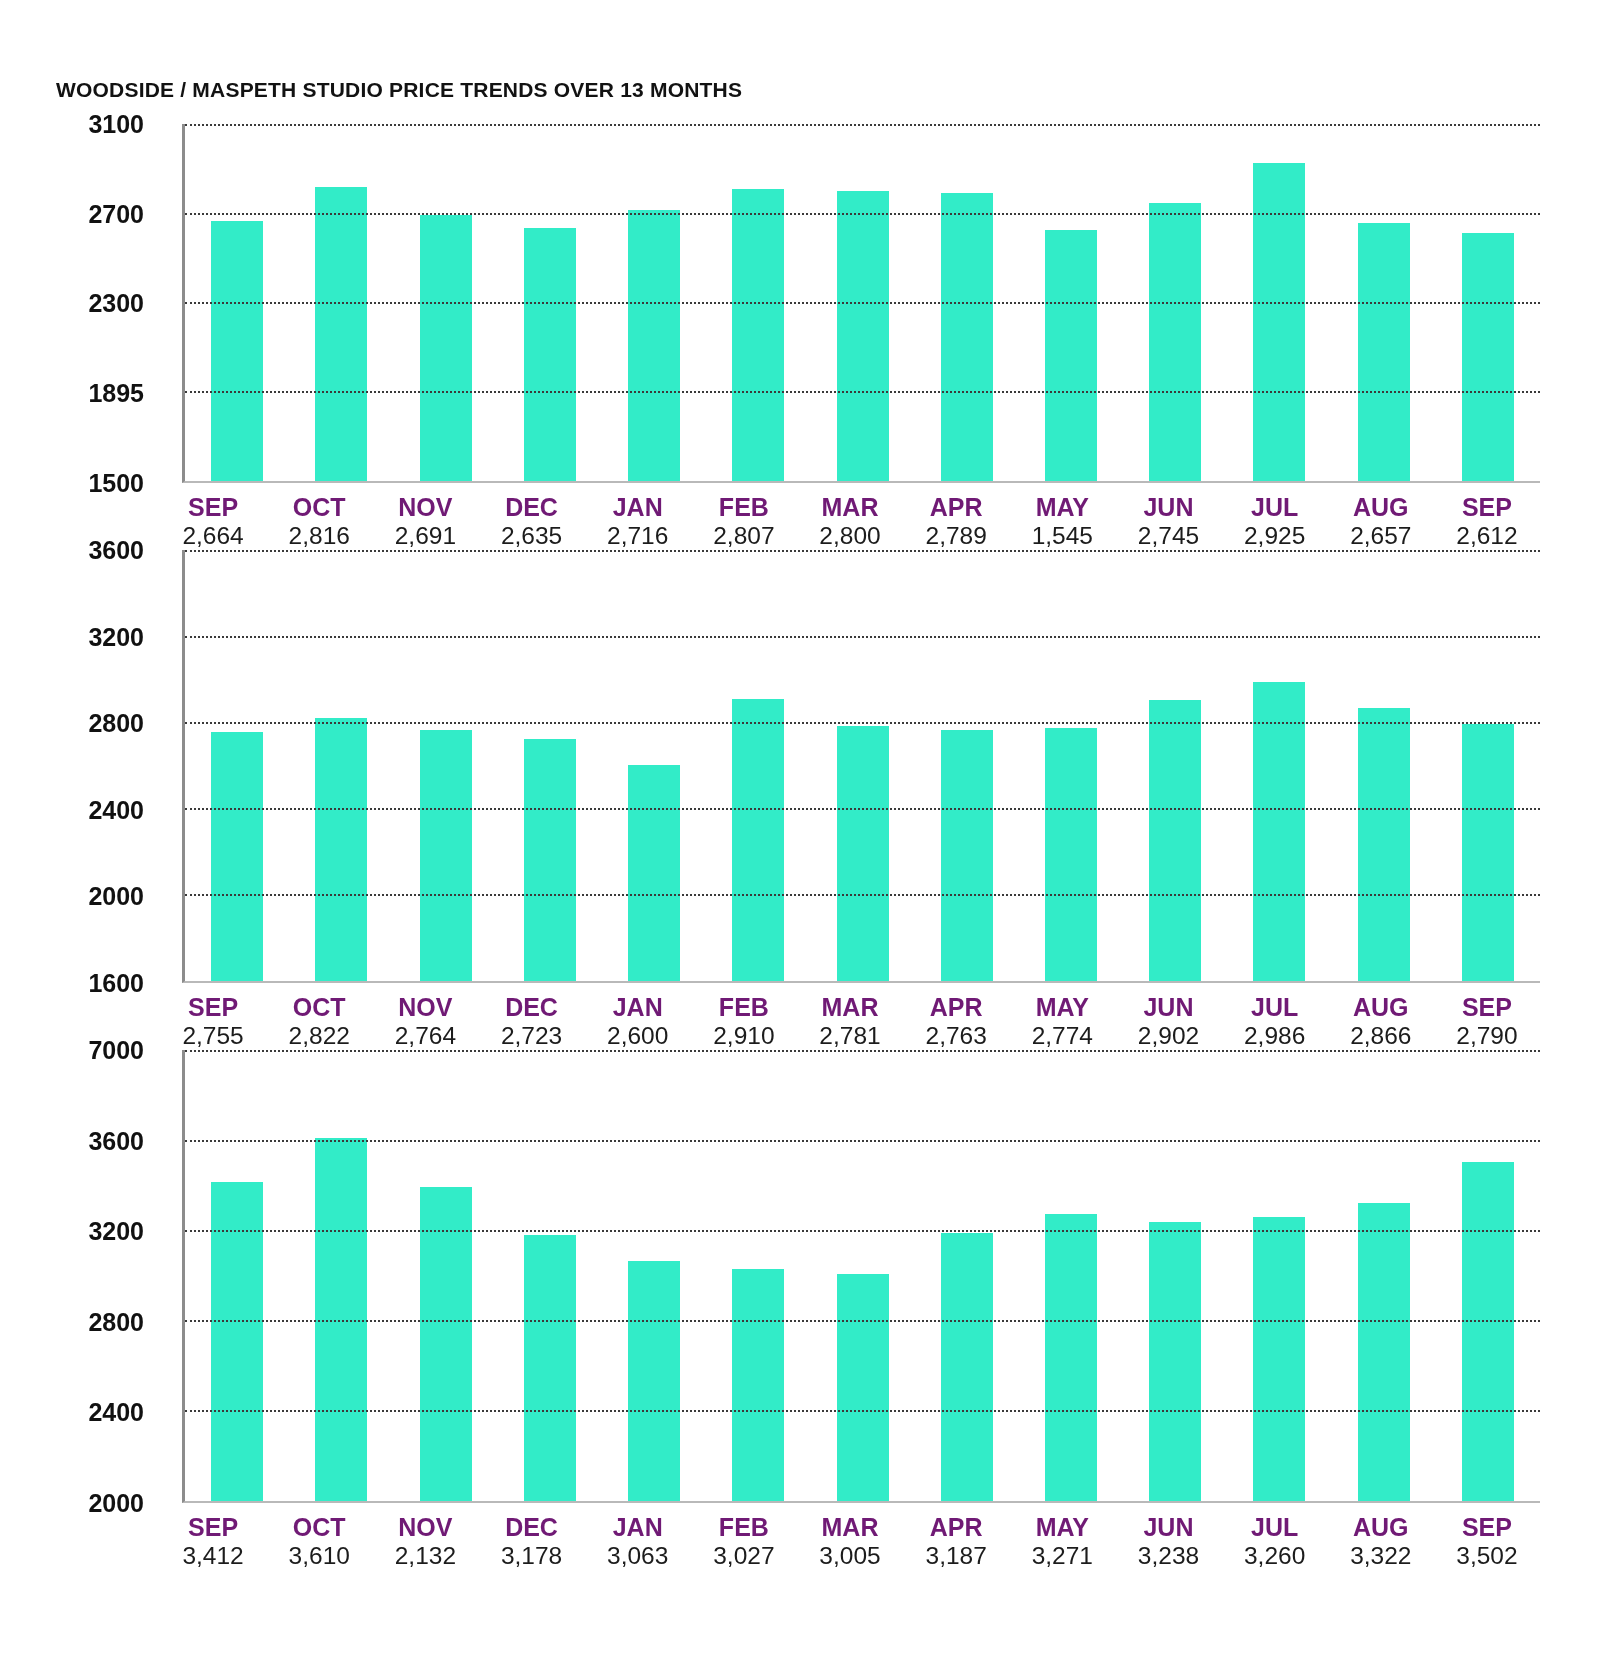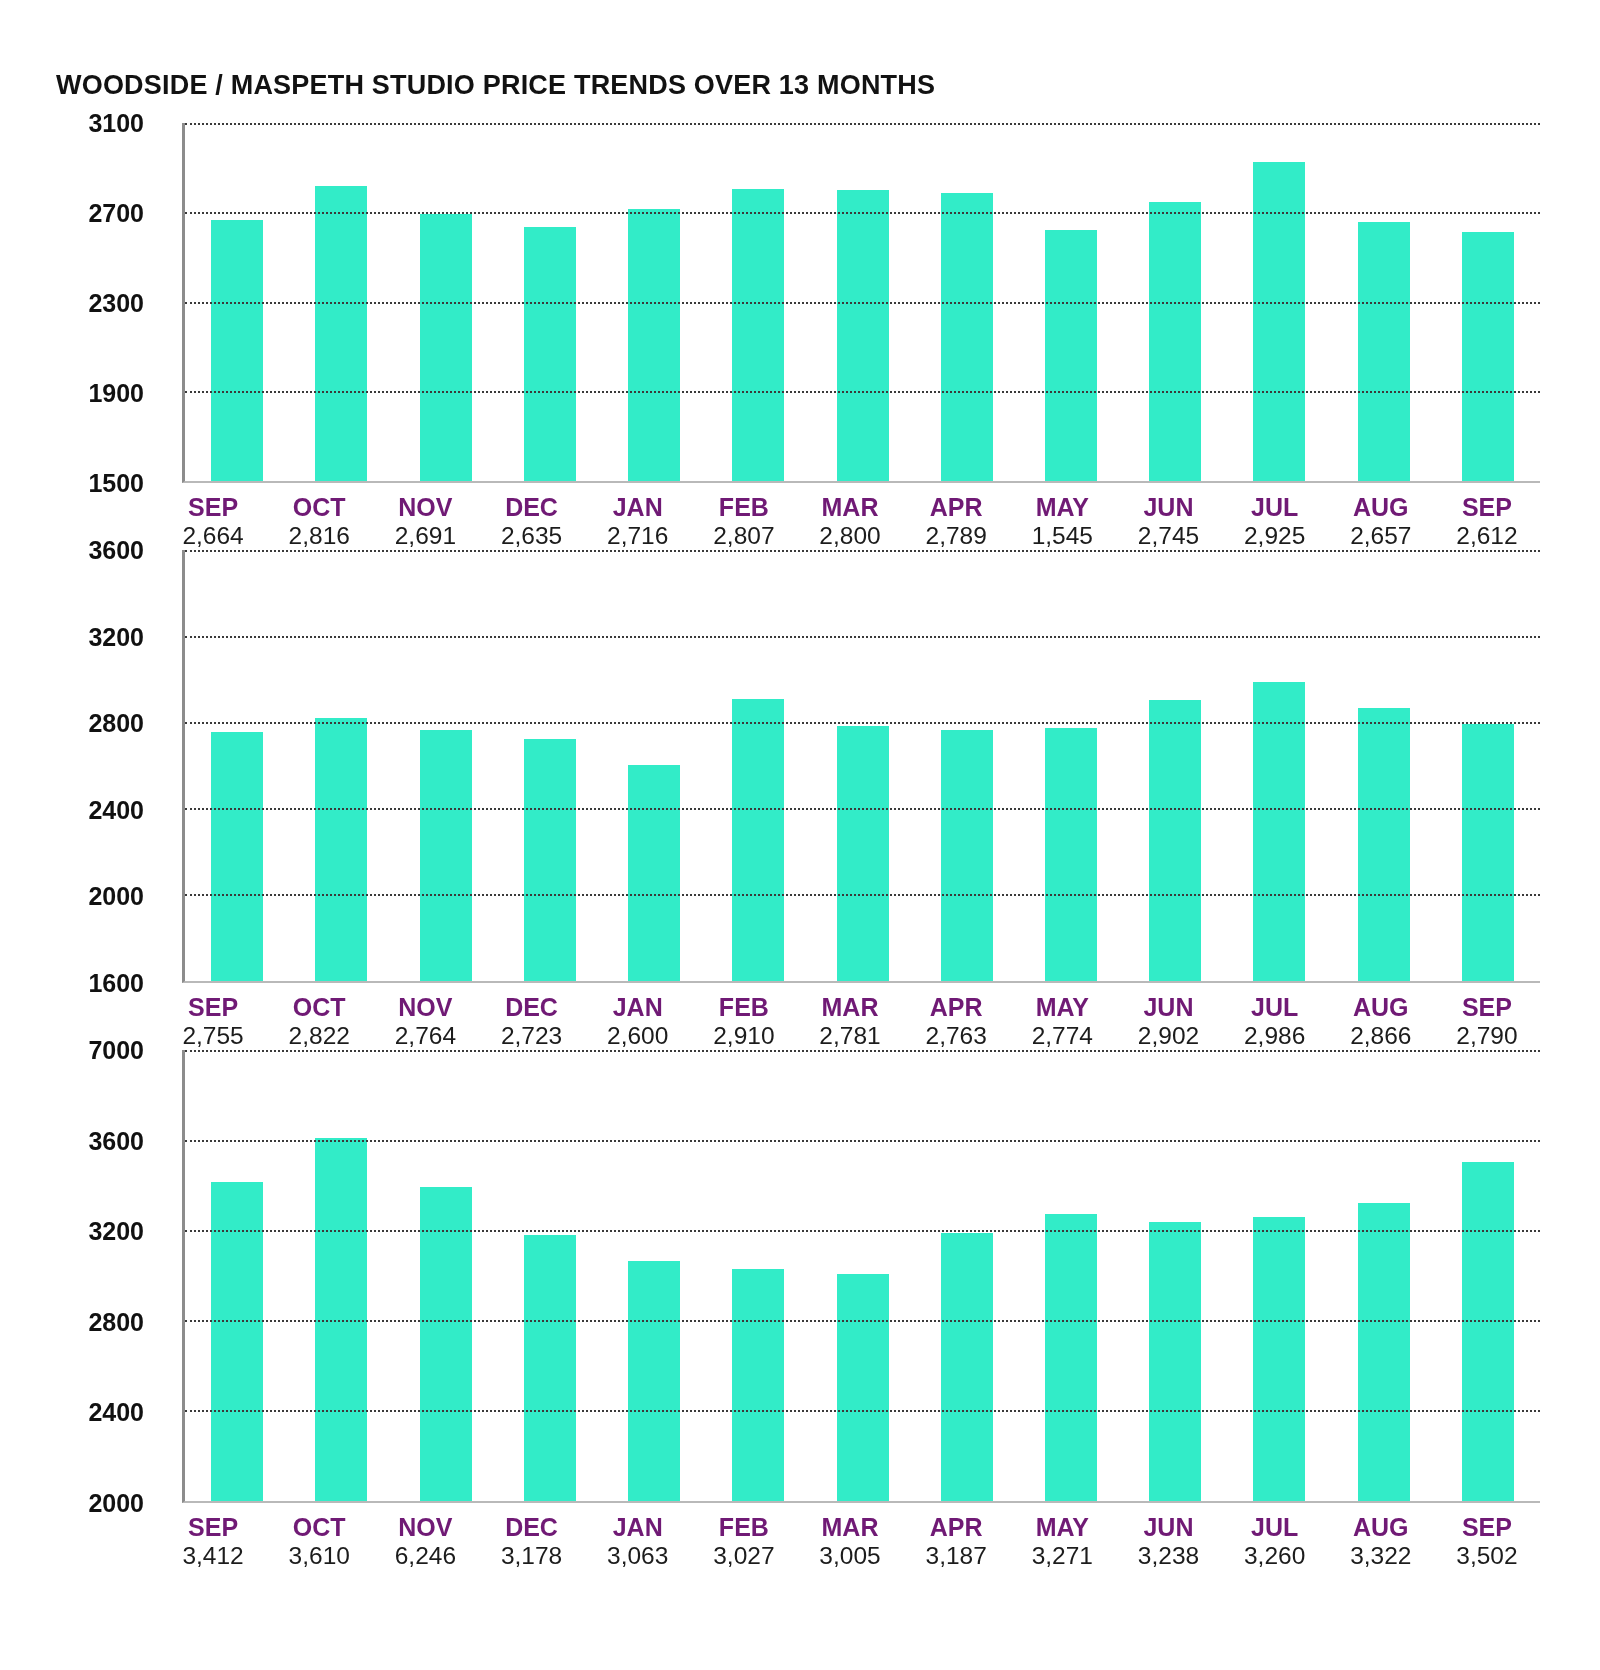--- a/index.html
+++ b/index.html
@@ -24,25 +24,25 @@
   }
   .chart-block {
     display: flex;
     flex-direction: column;
   }
   .chart-block.b1 { height: 480px; }
   .chart-block.b2 { height: 500px; }
   .chart-block.b3 { height: 520px; }
 
   .chart-title {
-    font-size: 27px;
+    font-size: 21px;
     font-weight: bold;
     letter-spacing: 0.2px;
     color: #121212;
-    margin: 0 0 22px 8px;
+    margin: 8px 0 22px 8px;
     white-space: nowrap;
   }
 
   .plot-row {
     display: flex;
     flex: 1;
     min-height: 0;
     gap: 22px;
   }
   .y-axis {
@@ -124,21 +124,21 @@
 
 <div class="page">
 
   <div class="chart-block b1">
     <div class="chart-title">WOODSIDE / MASPETH STUDIO PRICE TRENDS OVER 13 MONTHS</div>
     <div class="plot-row">
       <div class="y-axis">
           <div class="y-tick" style="top: 0%;">3100</div>
           <div class="y-tick" style="top: 25%;">2700</div>
           <div class="y-tick" style="top: 50%;">2300</div>
-          <div class="y-tick" style="top: 75%;">1900</div>
+          <div class="y-tick" style="top: 75%;">1895</div>
           <div class="y-tick" style="top: 100%;">1500</div>
         </div>
       <div class="plot">
         <div class="bars">
             <div class="bar-slot">
               <div class="bar" style="background: rgb(50, 236, 200); height: 72.75%;"></div>
             </div>
             <div class="bar-slot">
               <div class="bar" style="background: rgb(50, 236, 200); height: 82.25%;"></div>
             </div>
@@ -424,21 +424,21 @@
           <div class="label-slot">
             <div class="label-month">SEP</div>
             <div class="label-value">3,412</div>
           </div>
           <div class="label-slot">
             <div class="label-month">OCT</div>
             <div class="label-value">3,610</div>
           </div>
           <div class="label-slot">
             <div class="label-month">NOV</div>
-            <div class="label-value">6,246</div>
+            <div class="label-value">2,132</div>
           </div>
           <div class="label-slot">
             <div class="label-month">DEC</div>
             <div class="label-value">3,178</div>
           </div>
           <div class="label-slot">
             <div class="label-month">JAN</div>
             <div class="label-value">3,063</div>
           </div>
           <div class="label-slot">

